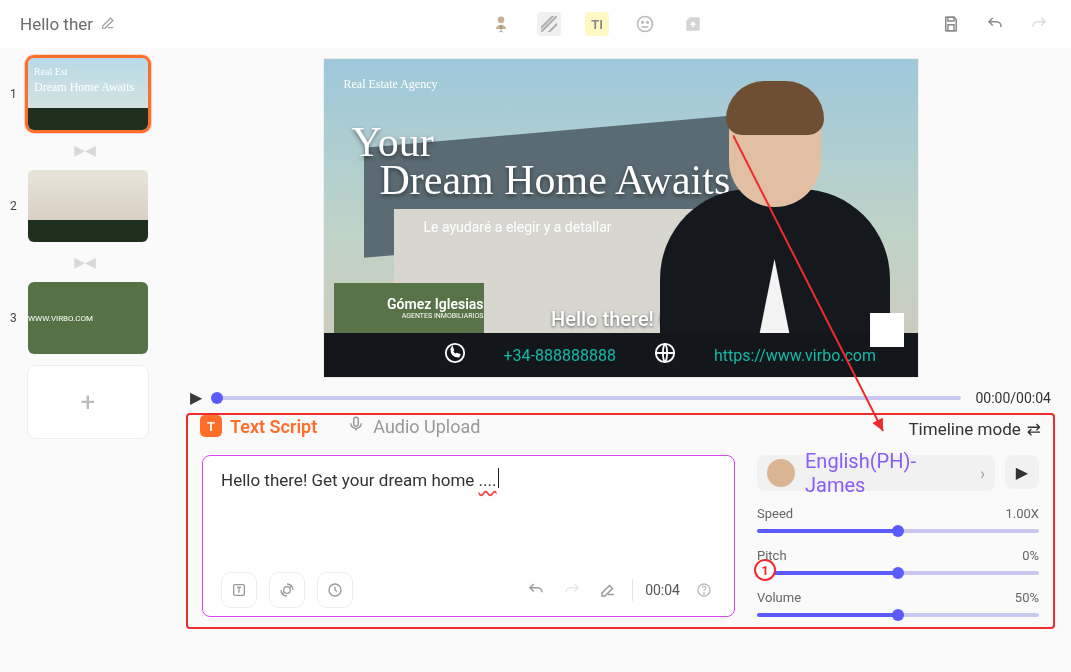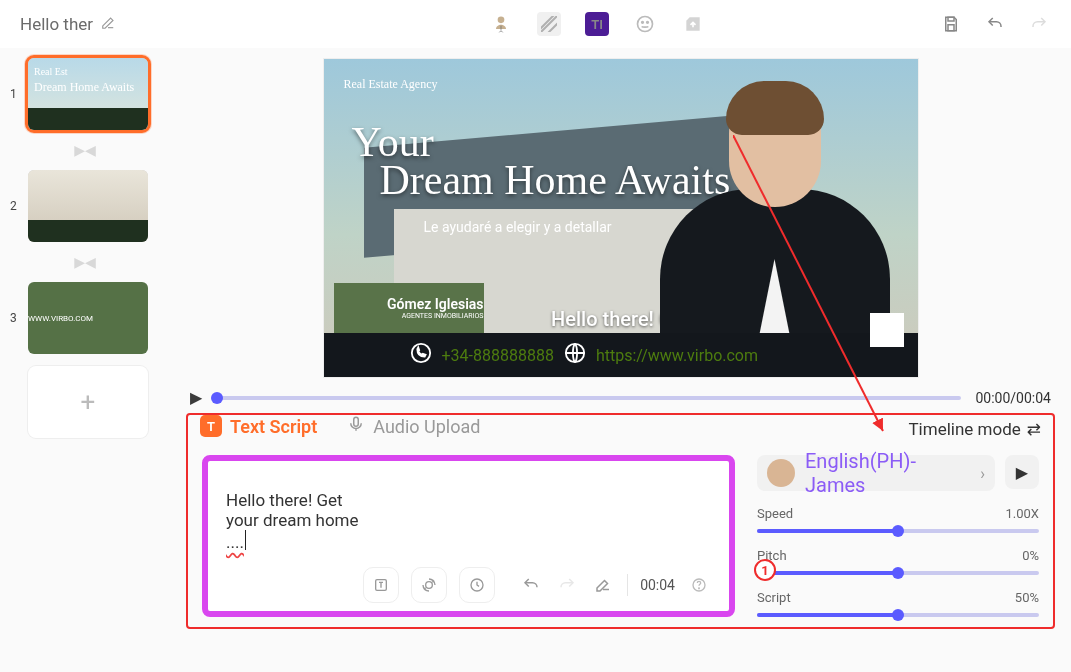--- a/index.html
+++ b/index.html
@@ -29,36 +29,36 @@
   .agency-label { position:absolute; top:18px; left:20px; color:#fff; font-family:"Brush Script MT",cursive; font-size:12px;}
   .headline { position:absolute; left:28px; top:62px; color:#fff; font-family:"Brush Script MT",cursive; font-size:42px; line-height:1; text-shadow:0 2px 4px rgba(0,0,0,.5);}
   .headline .l2 { display:block; margin-left:28px; margin-top:-4px;}
   .subline { position:absolute; left:80px; top:160px; color:#fff; font-size:14px;margin-left:20px;}
   .caption { position:absolute; left:50%; transform:translateX(-50%); top:248px; color:#fff; font-size:20px; font-weight:500; text-shadow:0 1px 3px rgba(0,0,0,.6);}
   .avatar { position:absolute; right:28px; top:10px; width:230px; height:310px;}
   .avatar .suit { position:absolute; bottom:0; left:0; right:0; height:190px; background:#15191e; border-radius:90px 90px 0 0;}
   .avatar .shirt { position:absolute; bottom:0; left:50%; transform:translateX(-50%); width:48px; height:120px; background:#f3f3f3; clip-path:polygon(50% 0%, 100% 100%, 0% 100%);}
   .avatar .head { position:absolute; top:18px; left:50%; transform:translateX(-50%); width:92px; height:120px; background:#e2bfa2; border-radius:46px;}
   .avatar .hair { position:absolute; top:12px; left:50%; transform:translateX(-50%); width:98px; height:54px; background:#6e4f33; border-radius:48px 48px 20px 20px;}
-  .bottom-strip { position:absolute; bottom:0; left:0; right:0; height:44px; background:#13171c; display:flex; align-items:center; padding-left:86px; gap:10px; color:#4d7c0f; font-size:16px;}
+  .bottom-strip { position:absolute; bottom:0; left:0; right:0; height:44px; background:#13171c; display:flex; align-items:center; padding-left:120px; gap:38px; color:#14b8a6; font-size:16px;}
   .agent-tab { position:absolute; bottom:44px; left:10px; width:150px; height:50px; background:#597349; color:#fff; font-size:12px; font-weight:600; display:flex; flex-direction:column; justify-content:center; align-items:flex-end;}
   .logo-tab { position:absolute; bottom:0; left:10px; width:105px; height:44px; background:#2b2b2b; color:#fff; font-size:8px; display:flex; flex-direction:column; justify-content:center; align-items:center;}
   .player { display:flex; align-items:center; gap:14px; padding:10px 20px 6px;}
   .play { font-size:16px; color:#3b3b3b;}
   .seek { flex:1; height:4px; background:#c9c9ef; border-radius:2px; position:relative;}
   .seek .dot { position:absolute; left:1px; top:50%; transform:translate(-50%,-50%); width:12px; height:12px; background:#5b5bff; border-radius:50%;}
   .time { font-size:14px; color:#333; }
   .lower { margin:0 16px 8px; border:2px solid #ef2c2c; border-radius:4px; padding:8px 14px 10px; display:flex; gap:22px; position:relative;}
   .tabs { position:absolute; top:-2px; left:12px; display:flex; gap:30px; align-items:center; background:transparent; padding-top:2px;}
   .tab { display:flex; align-items:center; gap:8px; font-size:18px; color:#999;}
   .tab.active { color:#ff6d2a; font-weight:600;}
   .tab .tbox { width:22px; height:22px; background:#ff6d2a; border-radius:5px; color:#fff; display:flex; align-items:center;justify-content:center; font-size:13px;}
   .tmode { position:absolute; right:12px; top:4px; font-size:17px; color:#333; display:flex; align-items:center; gap:6px;}
   .arrow { stroke:#ef2c2c; }
-  .script-area { margin-top:32px; border:6px solid #d946ef; border-radius:8px; padding:29px 18px 8px; background:#fff; flex:1; display:flex; flex-direction:row;}
+  .script-area { margin-top:32px; border:1px solid #d946ef; border-radius:8px; padding:12px 18px 8px; background:#fff; flex:1; display:flex; flex-direction:column;}
   .script-text { font-size:17px; color:#333; flex:1; position:relative;}
   .wavy { text-decoration: underline wavy #e44; text-underline-offset:4px;}
   .cursor { display:inline-block; width:1px; height:20px; background:#222; margin-left:1px; vertical-align:-2px;}
   .script-toolbar { display:flex; align-items:center; gap:12px; margin-top:auto;}
   .tbtn { width:36px; height:36px; border-radius:10px; border:1px solid #eee; background:#fff; display:flex;align-items:center;justify-content:center; color:#888;}
   .right-panel { margin-top:32px; width:282px; display:flex; flex-direction:column; gap:15px;}
   .voice-row { display:flex; gap:10px;}
   .voice-sel { flex:1; display:flex; align-items:center; gap:10px; background:#f1f1f1; border-radius:8px; padding:4px 10px; height:36px;}
   .voice-av { width:28px; height:28px; border-radius:50%; background:#d9b594;}
   .voice-name { font-size:20px; color:#8b5cf6; flex:1;}
@@ -87,21 +87,21 @@
           <circle cx="12" cy="7" r="4" fill="#c6b090"></circle>
           <path d="M6 18c0-3 3-5 6-5s6 2 6 5" fill="#c6b090"></path>
           <path d="M12 14v5m-2 3l2-2 2 2" stroke="#777" fill="none"></path>
         </svg>
     </div>
     <div class="icon-box" style="background:#f0f0f0">
       <svg width="16" height="16" viewBox="0 0 24 24">
           <path d="M0 24L24 0M-6 24L24 -6M6 30L30 6" stroke="#b0b0b0" stroke-width="3"></path>
         </svg>
     </div>
-    <div class="icon-box" style="background:#4c1d95">
+    <div class="icon-box" style="background:#fef9c3">
         <span style="font-size:13px;color:#888;font-weight:600">TI</span>
       </div>
     <div class="icon-box">
       <svg width="20" height="20" viewBox="0 0 24 24" fill="none" stroke="#bbb" stroke-width="2">
           <circle cx="12" cy="12" r="9"></circle>
           <circle cx="9" cy="10" r="1" fill="#bbb"></circle>
           <circle cx="15" cy="10" r="1" fill="#bbb"></circle>
           <path d="M8 15c1 1 7 1 8 0"></path>
         </svg>
     </div>
@@ -323,21 +323,21 @@
               <span>0%</span>
             </div>
           <div class="slider">
               <div class="fill" style="width:50%"></div>
               <div class="knob" style="left:50%"></div>
             <div class="circle-1">1</div>
           </div>
         </div>
         <div class="ctl">
           <div class="ctl-top">
-              <span>Script</span>
+              <span>Volume</span>
               <span>50%</span>
             </div>
           <div class="slider">
               <div class="fill" style="width:50%"></div>
               <div class="knob" style="left:50%"></div>
             </div>
         </div>
       </div>
     </div>
   </div>

